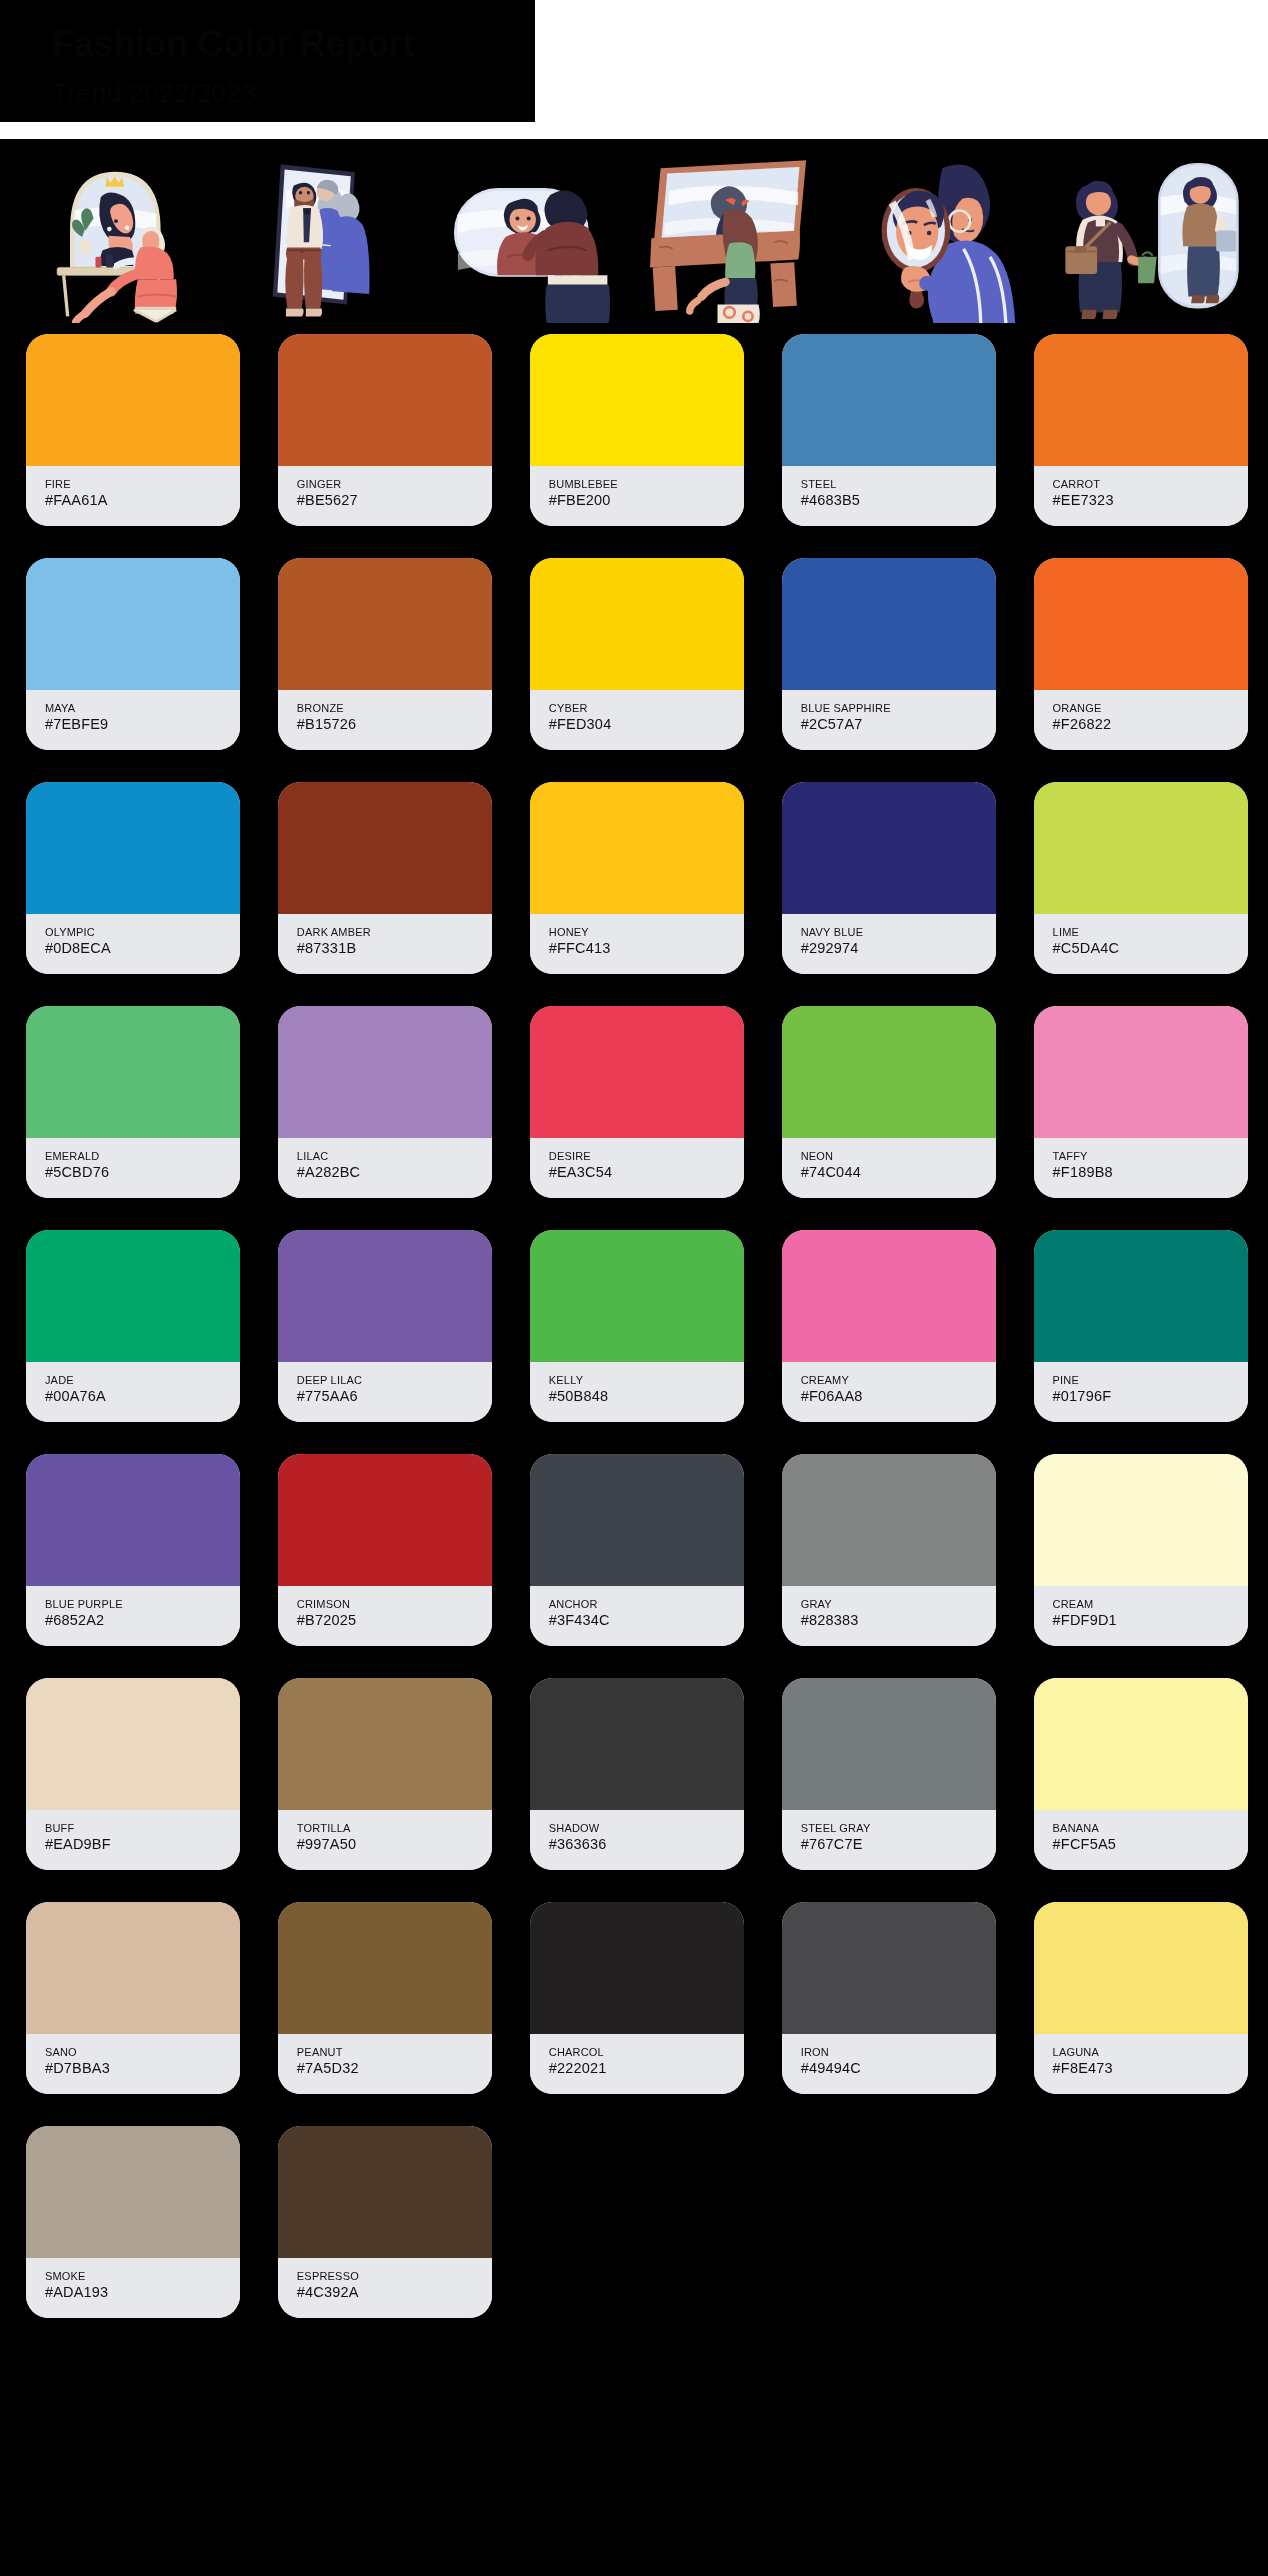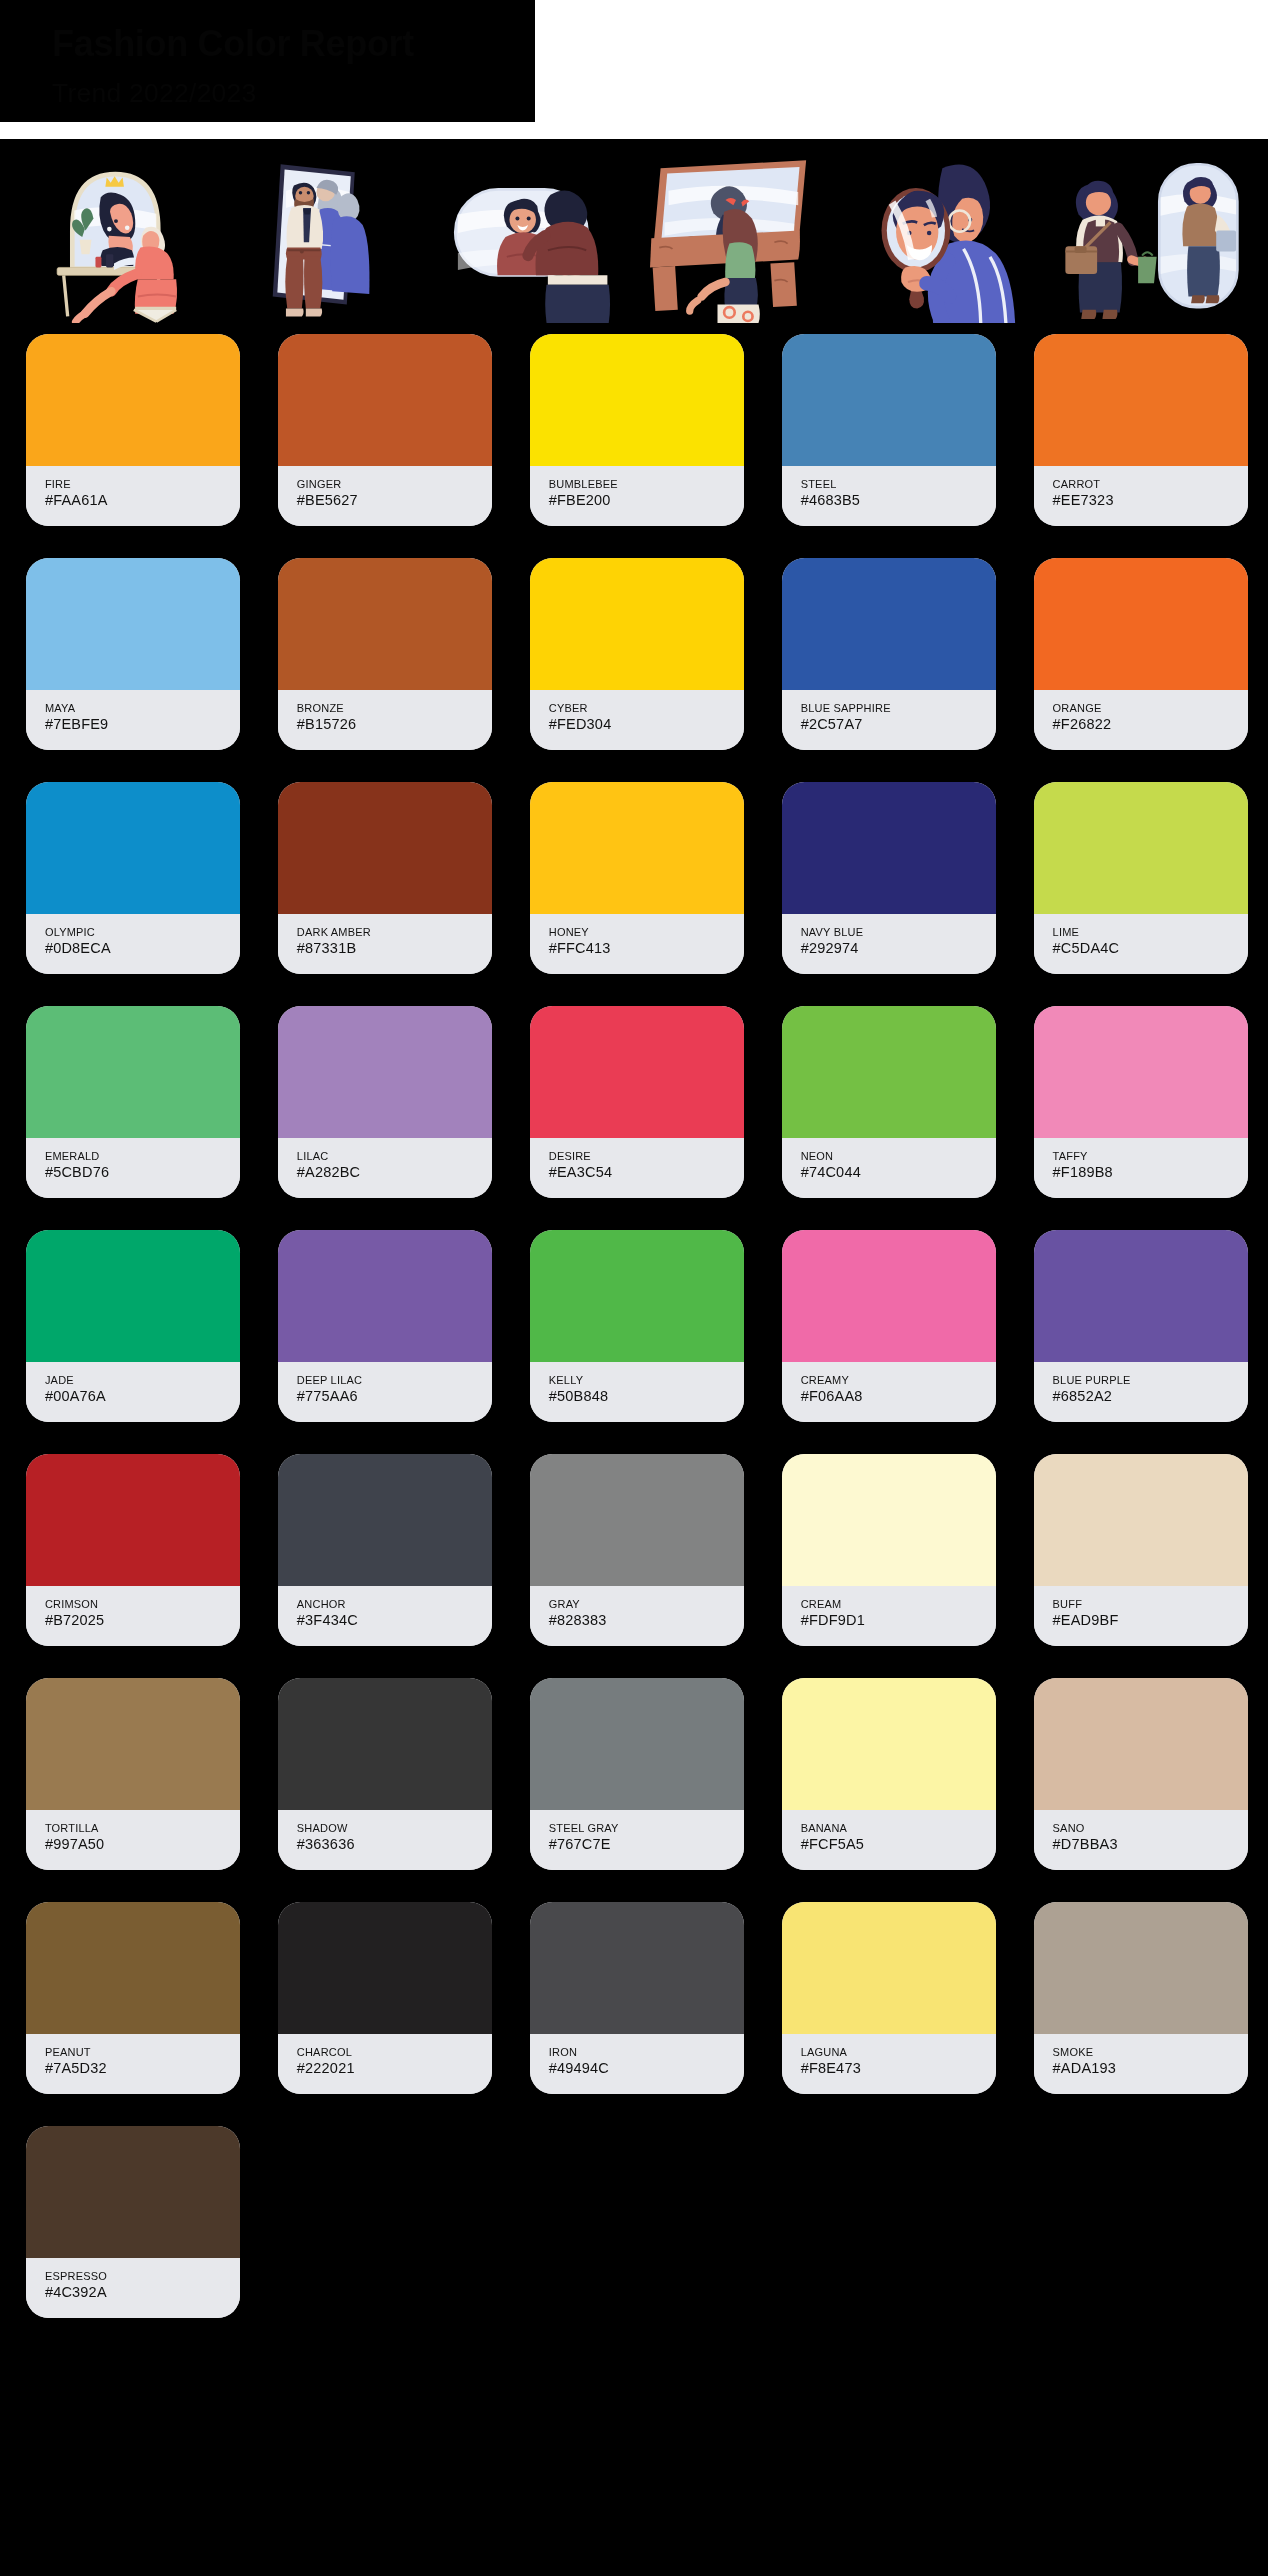--- a/index.html
+++ b/index.html
@@ -491,20 +491,27 @@
         </div>
       </div>
       <div class="swatch">
         <div class="swatch-color" style="background: rgb(240, 106, 168);"></div>
         <div class="swatch-label">
           <div class="swatch-name">CREAMY</div>
           <div class="swatch-hex">#F06AA8</div>
         </div>
       </div>
       <div class="swatch">
+        <div class="swatch-color" style="background: rgb(1, 121, 111);"></div>
+        <div class="swatch-label">
+          <div class="swatch-name">PINE</div>
+          <div class="swatch-hex">#01796F</div>
+        </div>
+      </div>
+      <div class="swatch">
         <div class="swatch-color" style="background: rgb(104, 82, 162);"></div>
         <div class="swatch-label">
           <div class="swatch-name">BLUE PURPLE</div>
           <div class="swatch-hex">#6852A2</div>
         </div>
       </div>
       <div class="swatch">
         <div class="swatch-color" style="background: rgb(183, 32, 37);"></div>
         <div class="swatch-label">
           <div class="swatch-name">CRIMSON</div>

